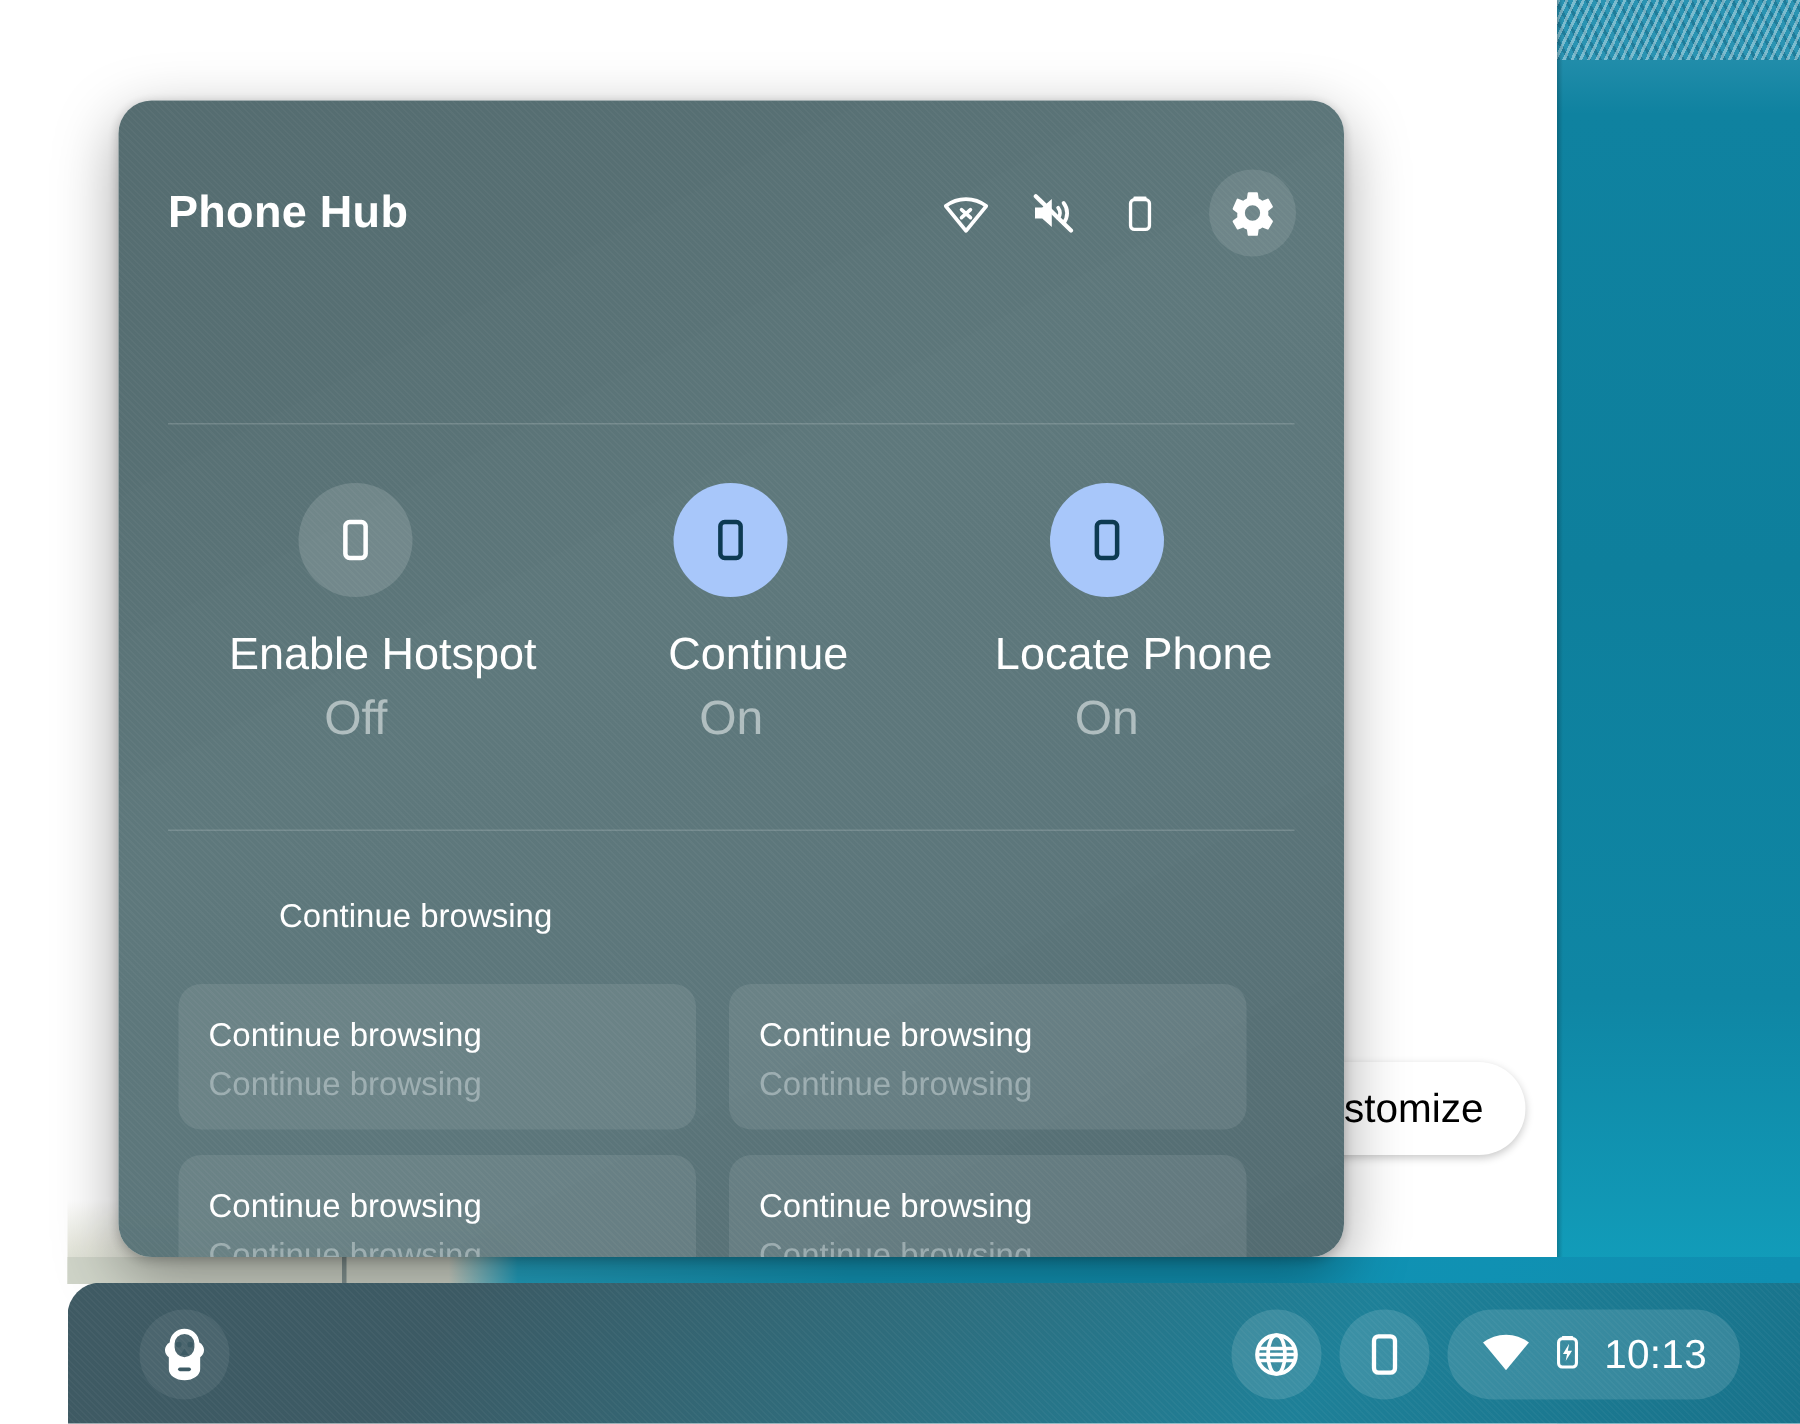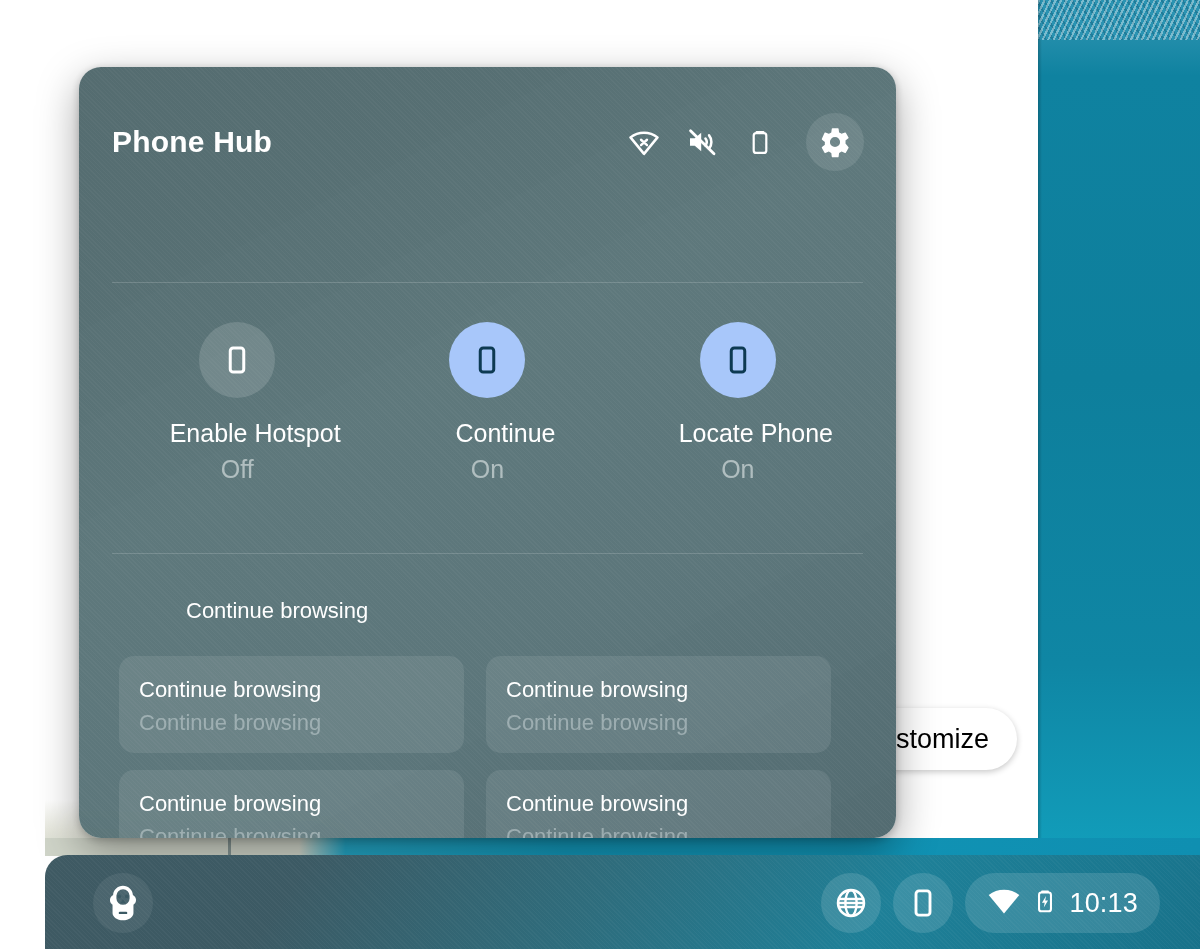--- a/index.html
+++ b/index.html
@@ -249,29 +249,29 @@
     border-radius: 50%;
     display: flex;
     align-items: center;
     justify-content: center;
   }
   .qa-circle.off { background: rgba(255,255,255,.14); }
   .qa-circle.on  { background: #a8c7fa; }
   .qa-label {
     margin-top: 22px;
     color: #ffffff;
-    font-size: 25px;
+    font-size: 30px;
     line-height: 1.1;
     white-space: nowrap;
     margin-left: 36px;
   }
   .qa-state {
     margin-top: 8px;
     color: rgba(226,232,233,.62);
-    font-size: 25px;
+    font-size: 32px;
     line-height: 1.1;
   }
 
   
   .cb-heading {
     position: absolute;
     left: 107px;
     top: 531px;
     color: #ffffff;
     font-size: 22px;

